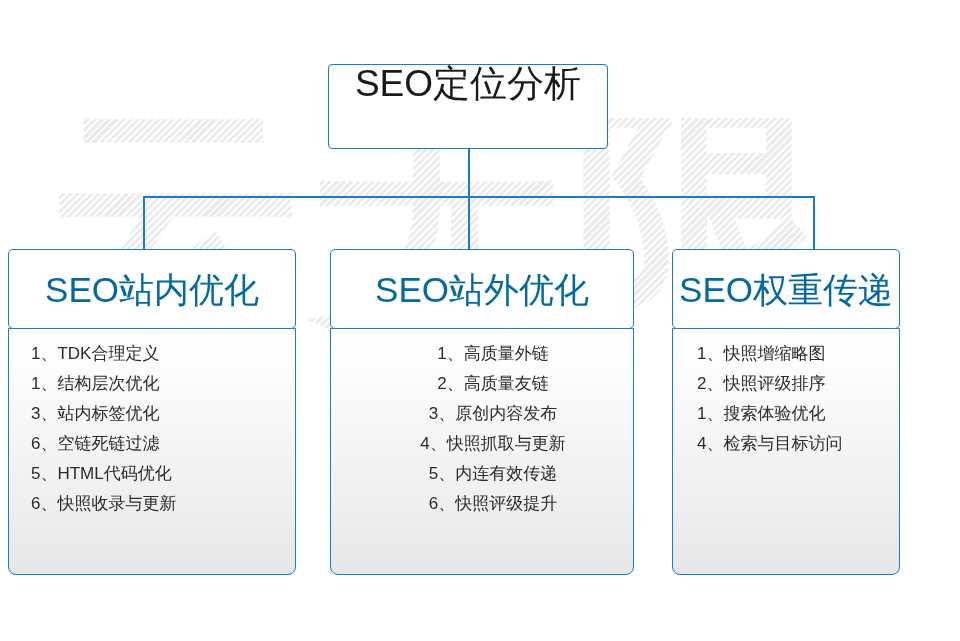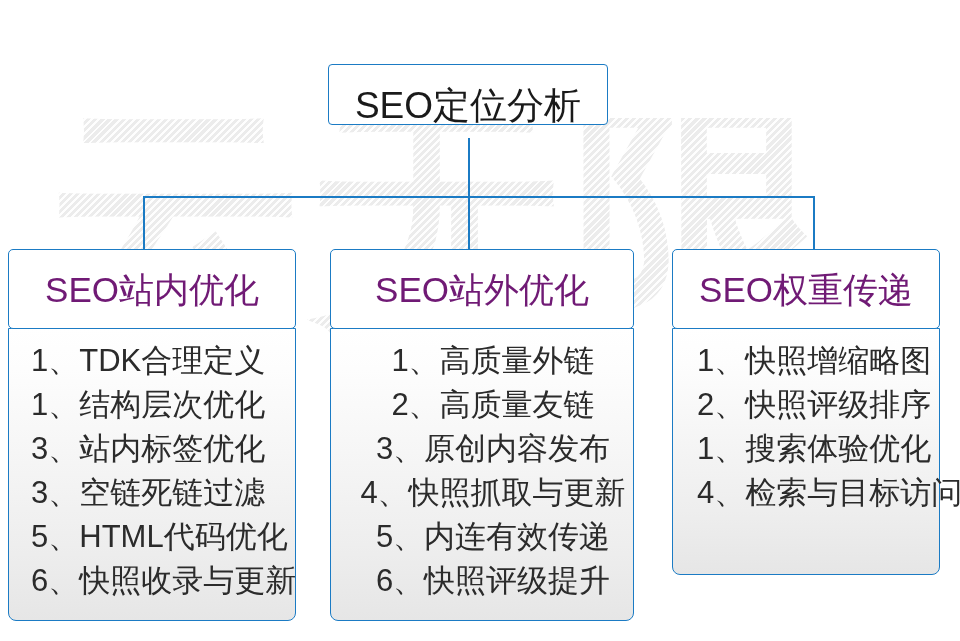--- a/index.html
+++ b/index.html
@@ -68,64 +68,64 @@
   .conn-v-left  { left: 143px; top: 196px;  width: 1.6px; height: 54px; }
   .conn-v-mid   { left: 468px; top: 196px;  width: 1.6px; height: 54px; }
   .conn-v-right { left: 813px; top: 196px;  width: 1.6px; height: 54px; }
 
   
   .root-box {
     position: absolute;
     left: 328px;
     top: 64px;
     width: 280px;
-    height: 61px;
+    height: 85px;
     box-sizing: border-box;
     border: 1.4px solid #1b7bc4;
     border-radius: 4px;
     background: #ffffff;
     display: flex;
-    align-items: flex-end;
+    align-items: flex-start;
     justify-content: center;
     z-index: 2;
   }
   .root-title {
     font-size: 37px;
     color: #1a1a1a;
     letter-spacing: 0px;
     line-height: 1;
     white-space: nowrap;
   }
 
   
   .col {
     position: absolute;
     top: 249px;
     z-index: 2;
   }
   .col-0 { left: 8px;   width: 288px; }
   .col-1 { left: 330px; width: 304px; }
-  .col-2 { left: 672px; width: 268px; }
+  .col-2 { left: 672px; width: 228px; }
 
   .col-head {
     box-sizing: border-box;
     width: 100%;
     height: 80px;
     border: 1.4px solid #1b7bc4;
     border-radius: 5px;
     background: #ffffff;
     display: flex;
     align-items: center;
     justify-content: center;
     position: relative;
     z-index: 3;
   }
   .col-head-label {
     font-size: 35px;
-    color: #701a75;
+    color: #0369a1;
     white-space: nowrap;
     line-height: 1;
   }
 
   .col-body {
     box-sizing: border-box;
     width: 100%;
     margin-top: -1.4px;
     min-height: 247px;
     border: 1.4px solid #1b7bc4;
@@ -134,21 +134,21 @@
         #ffffff 0%,
         #fdfdfd 14%,
         #f5f5f5 46%,
         #eeeeee 74%,
         #e6e6e6 100%);
     padding: 16px 0 16px 0;
   }
   .col-2 .col-body { min-height: 247px; }
 
   .item {
-    font-size: 31px;
+    font-size: 17px;
     color: #2b2b2b;
     line-height: 1;
     white-space: nowrap;
     padding: 0 0 0 0;
     margin: 0 0 13px 0;
     display: flex;
   }
   .item:last-child { margin-bottom: 8px; }
   .col-0 .item { padding-left: 22px; }
   .col-1 .item { padding-left: 22px; justify-content: center; }
@@ -182,21 +182,21 @@
       <div class="item">
           <span>1、TDK合理定义</span>
         </div>
       <div class="item">
           <span>1、结构层次优化</span>
         </div>
       <div class="item">
           <span>3、站内标签优化</span>
         </div>
       <div class="item">
-          <span>3、空链死链过滤</span>
+          <span>6、空链死链过滤</span>
         </div>
       <div class="item">
           <span>5、HTML代码优化</span>
         </div>
       <div class="item">
           <span>6、快照收录与更新</span>
         </div>
     </div>
   </div>
 

